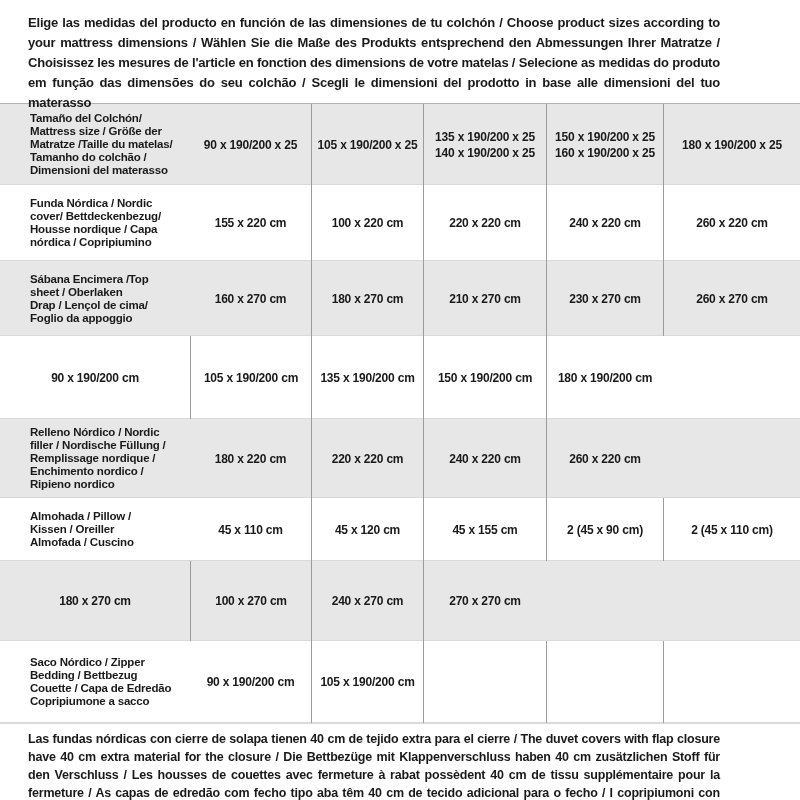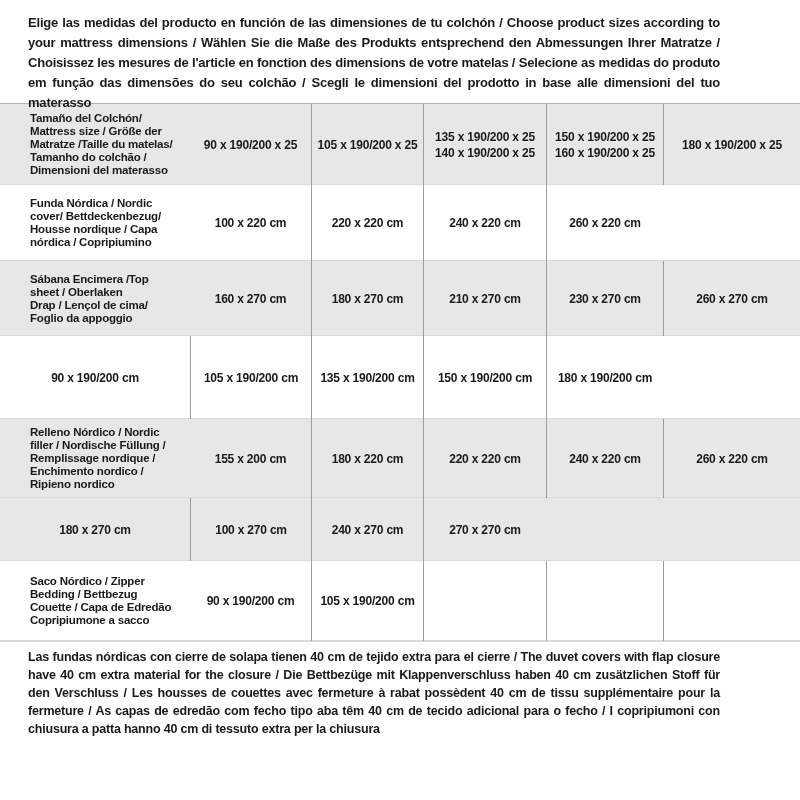--- a/index.html
+++ b/index.html
@@ -85,20 +85,21 @@
 140 x 190/200 x 25</div>
         <div class="vcell">150 x 190/200 x 25
 160 x 190/200 x 25</div>
         <div class="vcell">180 x 190/200 x 25</div>
       </div>
       <div class="trow">
         <div class="lcell">Funda Nórdica /  Nordic
 cover/ Bettdeckenbezug/
 Housse nordique  / Capa
 nórdica / Copripiumino</div>
+        <div class="vcell">155 x 220 cm</div>
         <div class="vcell">100 x 220 cm</div>
         <div class="vcell">220 x 220 cm</div>
         <div class="vcell">240 x 220 cm</div>
         <div class="vcell">260 x 220 cm</div>
       </div>
       <div class="trow shaded">
         <div class="lcell">Sábana Encimera /Top
 sheet / Oberlaken
 Drap / Lençol de cima/
 Foglio da appoggio</div>
@@ -114,25 +115,34 @@
         <div class="vcell">135 x 190/200 cm</div>
         <div class="vcell">150 x 190/200 cm</div>
         <div class="vcell">180 x 190/200 cm</div>
       </div>
       <div class="trow shaded">
         <div class="lcell">Relleno Nórdico / Nordic
 filler / Nordische Füllung /
 Remplissage nordique /
 Enchimento nordico /
 Ripieno nordico</div>
-        <div class="vcell">155 x 200 cm</div>
         <div class="vcell">180 x 220 cm</div>
         <div class="vcell">220 x 220 cm</div>
         <div class="vcell">240 x 220 cm</div>
         <div class="vcell">260 x 220 cm</div>
+      </div>
+      <div class="trow">
+        <div class="lcell">Almohada / Pillow /
+Kissen / Oreiller
+Almofada / Cuscino</div>
+        <div class="vcell">45 x 110 cm</div>
+        <div class="vcell">45 x 120 cm</div>
+        <div class="vcell">45 x 155 cm</div>
+        <div class="vcell">2 (45 x 90 cm)</div>
+        <div class="vcell">2 (45 x 110 cm)</div>
       </div>
       <div class="trow shaded">
         <div class="vcell">180 x 270 cm</div>
         <div class="vcell">100 x 270 cm</div>
         <div class="vcell">240 x 270 cm</div>
         <div class="vcell">270 x 270 cm</div>
       </div>
       <div class="trow">
         <div class="lcell">Saco Nórdico / Zipper
 Bedding / Bettbezug

